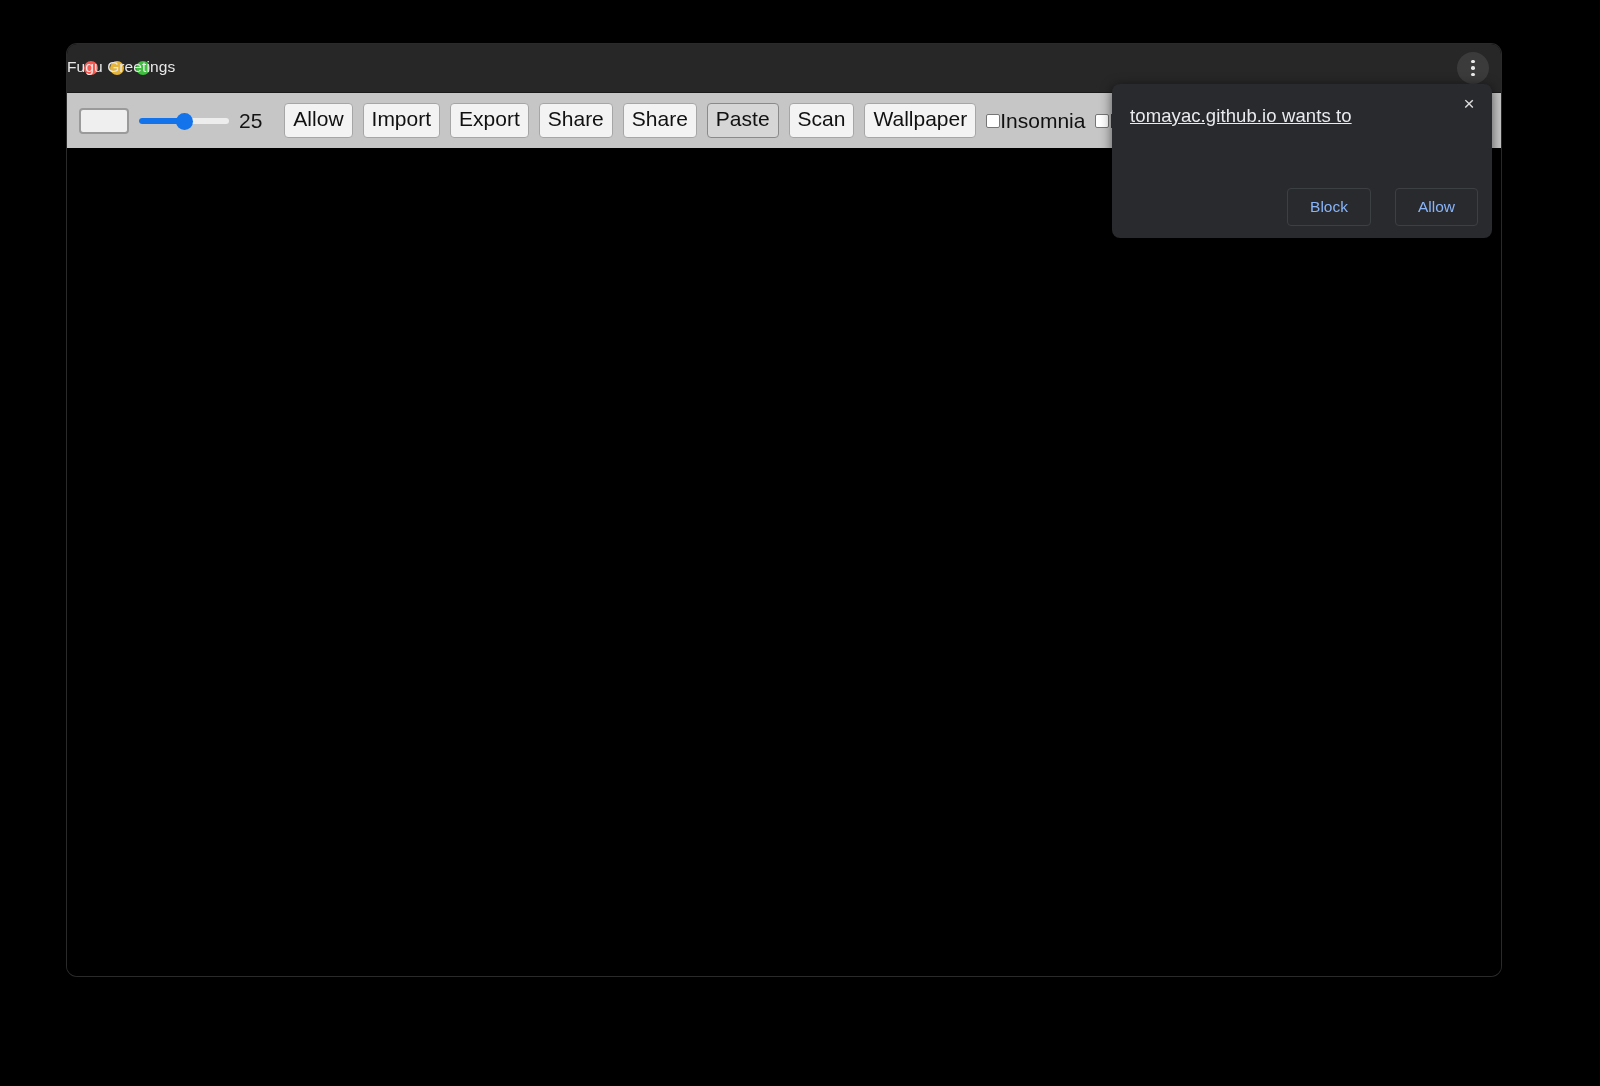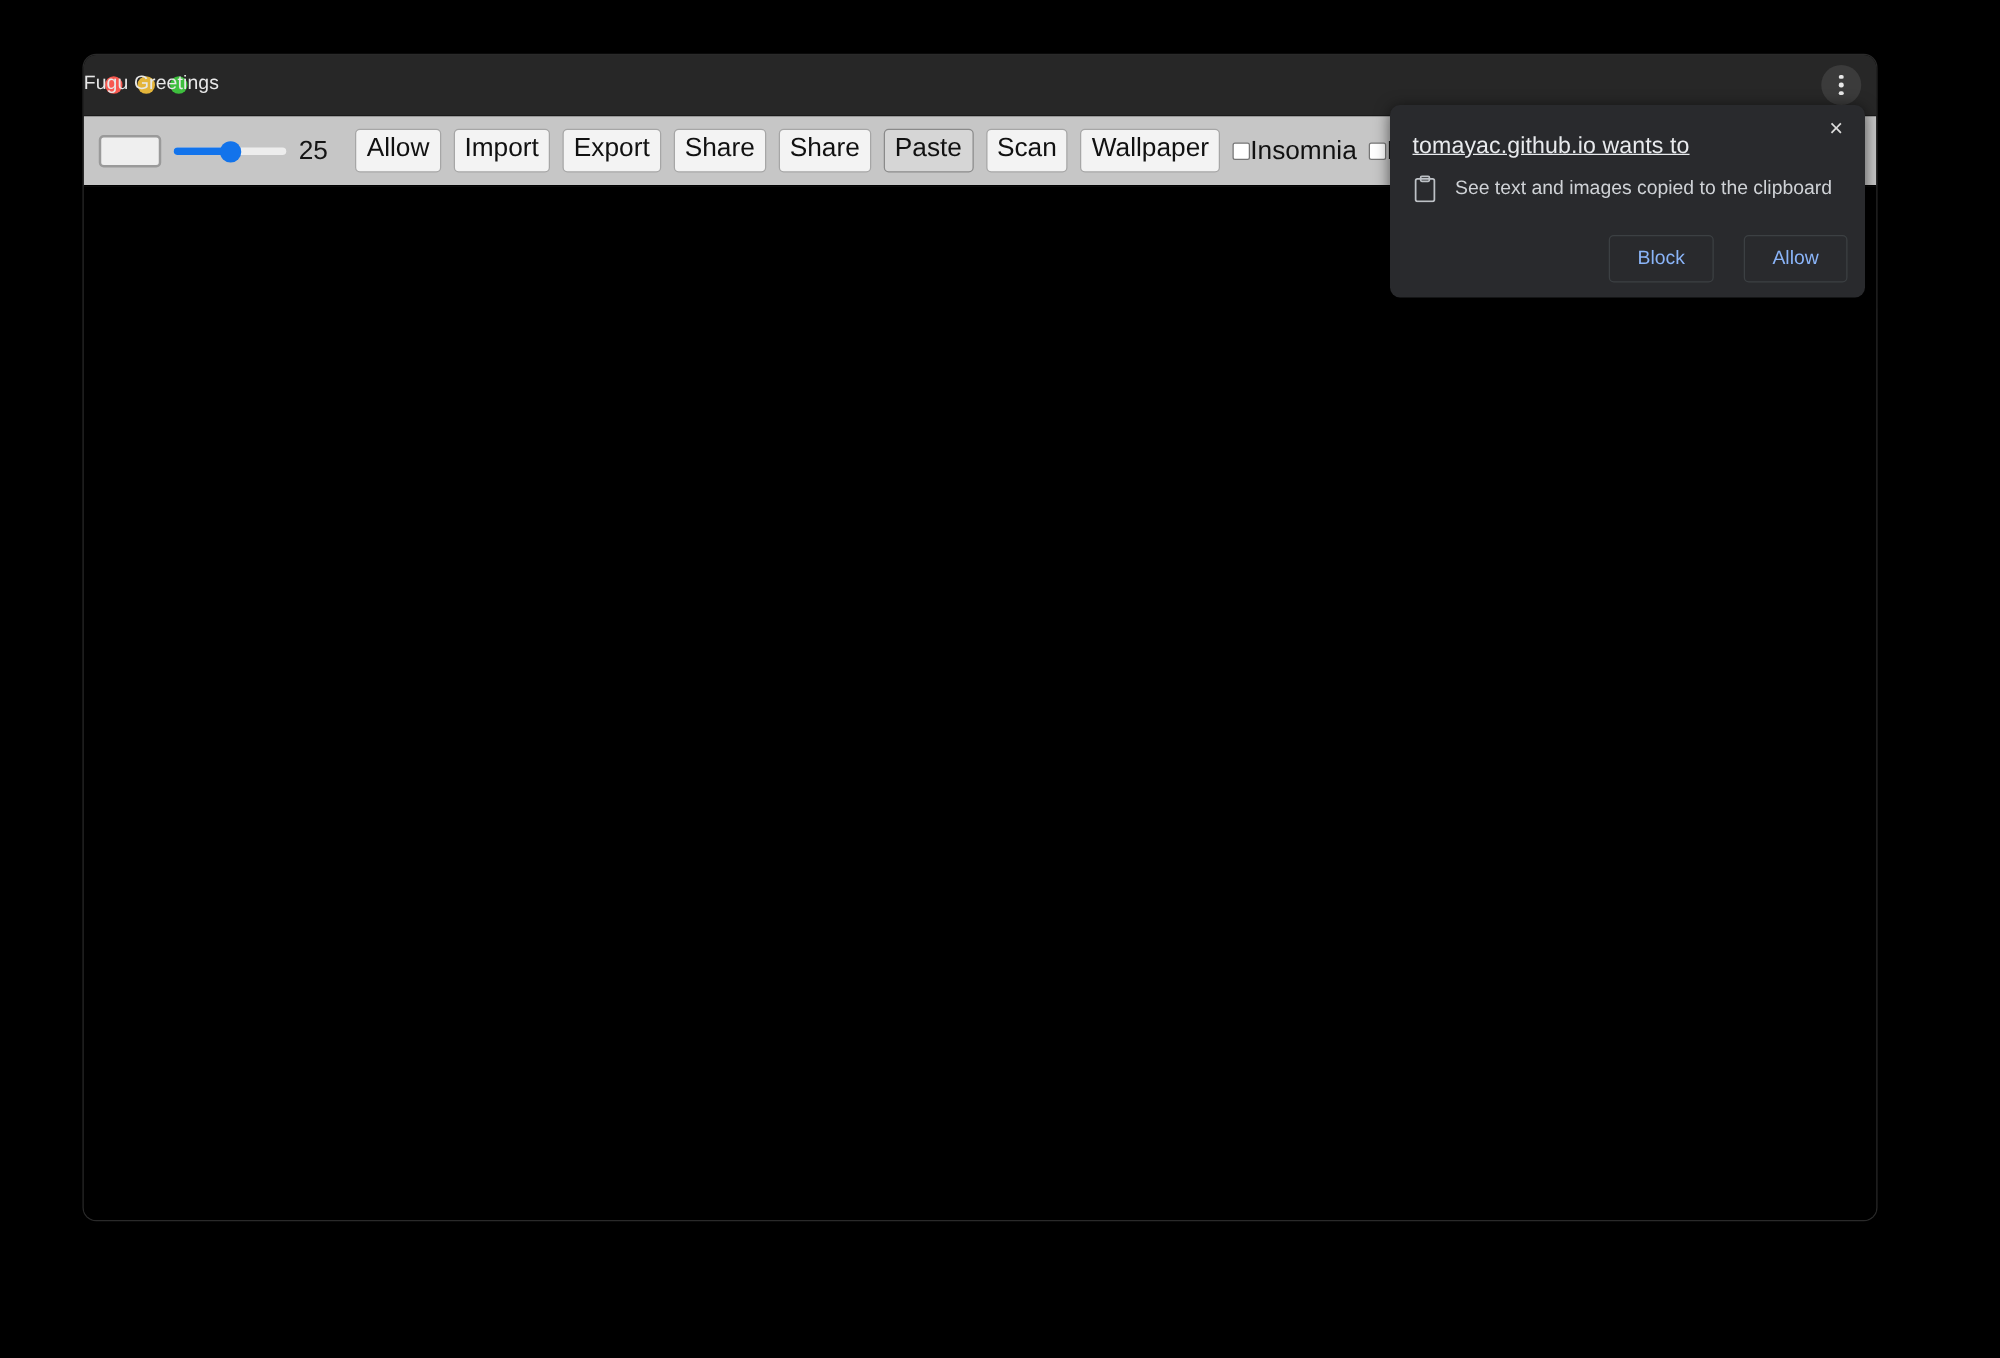--- a/index.html
+++ b/index.html
@@ -331,27 +331,20 @@
     <div id="canvas-area"></div>
 
   </div>
 
   <div id="permission-dialog">
 
     <div id="dialog-close">×</div>
 
     <div id="dialog-origin">tomayac.github.io wants to</div>
 
-    <div id="dialog-perm-row">
-      <svg id="clipboard-icon" viewBox="0 0 20 22">
-        <rect x="2.5" y="3" width="15" height="18" rx="1.5" fill="none" stroke="#bdc1c6" stroke-width="1.4"></rect>
-        <rect x="6.5" y="1" width="7" height="4" rx="1" fill="none" stroke="#bdc1c6" stroke-width="1.4"></rect>
-      </svg>
-      <div id="dialog-perm-text">See text and images copied to the clipboard</div>
-    </div>
 
     <div id="dialog-actions">
       <button class="dbtn">Block</button>
       <button class="dbtn">Allow</button>
     </div>
 
   </div>
 
 </div>
 

